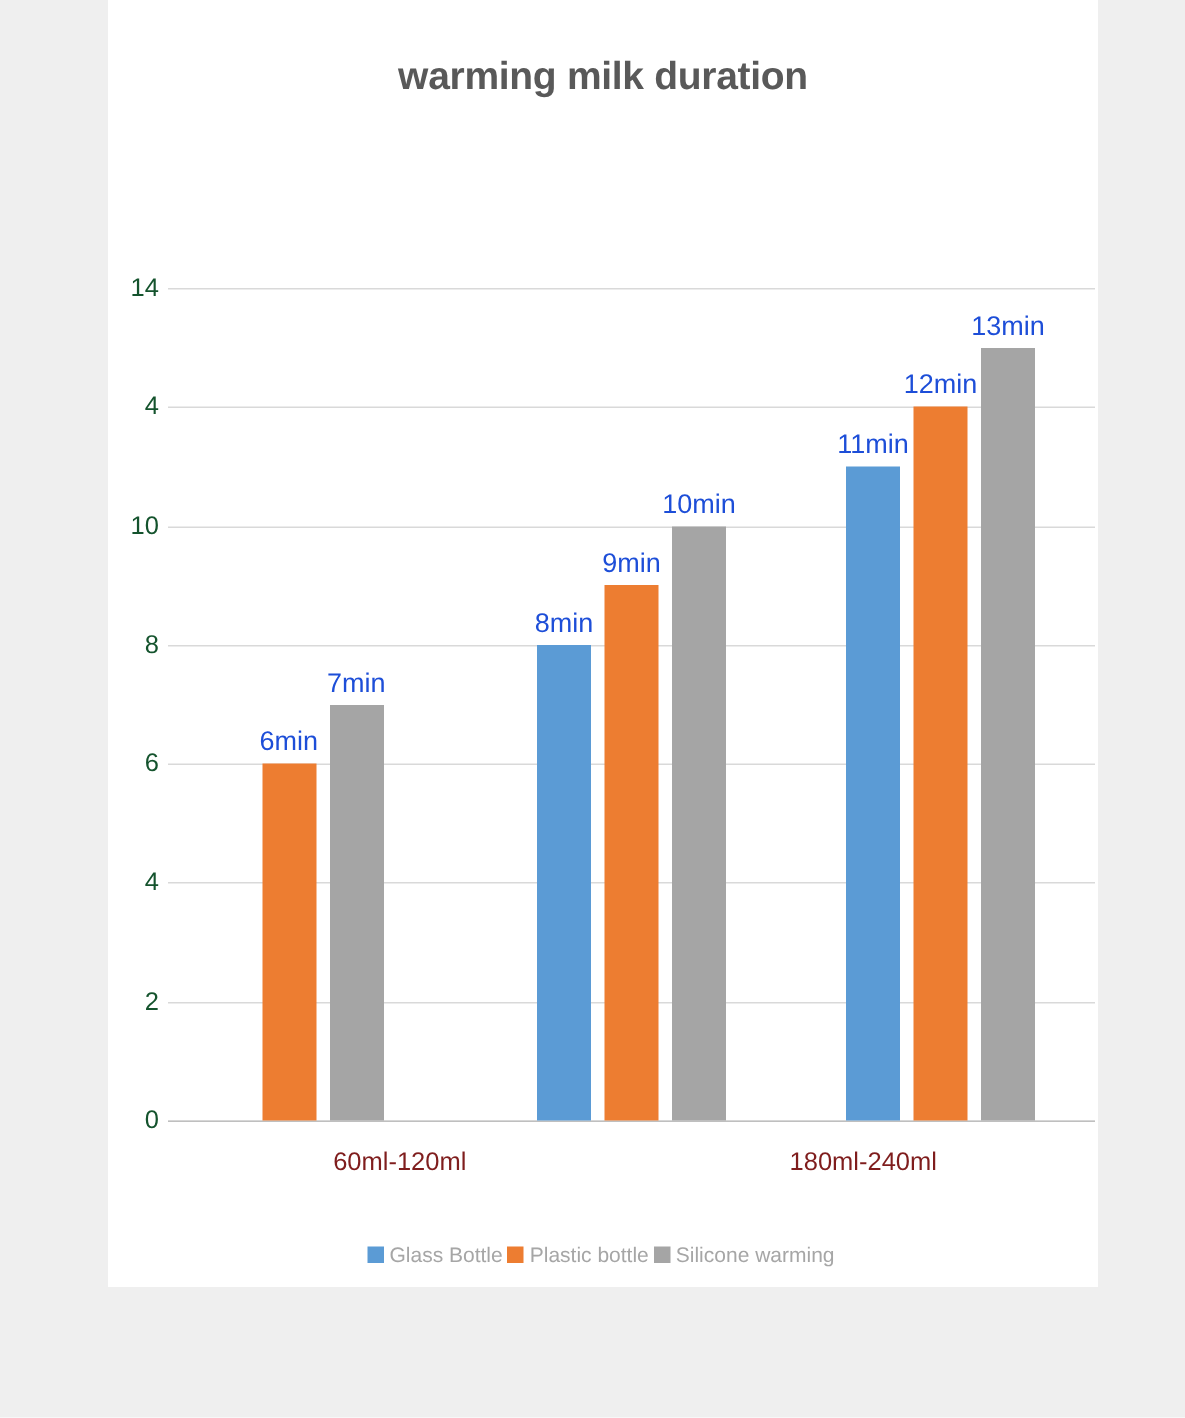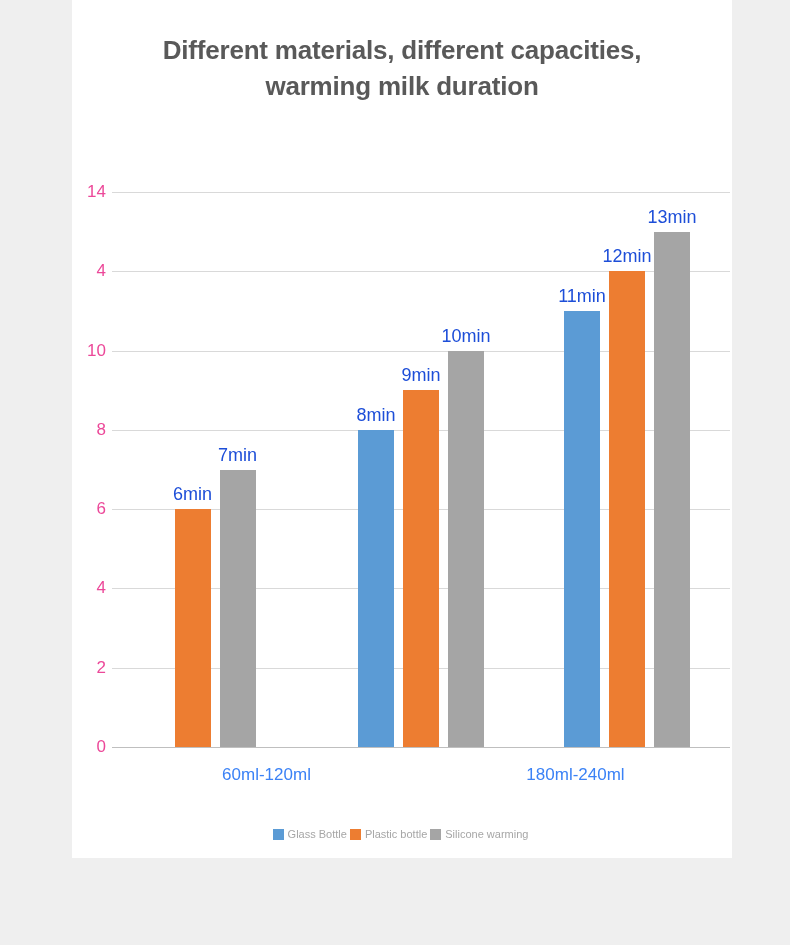--- a/index.html
+++ b/index.html
@@ -53,21 +53,21 @@
     width: 100%;
     height: 1px;
     background: #d9d9d9;
   }
   .ytick-label {
     position: absolute;
     right: 0;
     width: 40px;
     text-align: right;
     font-size: 17px;
-    color: #ec4899;
+    color: #14532d;
     transform: translateY(-50%);
   }
   .ytick-wrap {
     position: absolute;
     left: 0px;
     top: 192px;
     width: 34px;
     height: 555px;
   }
   .axis-line {
@@ -128,32 +128,32 @@
     position: absolute;
     left: 40px;
     top: 755px;
     width: 618px;
     display: flex;
   }
   .xtick {
     flex: 1 1 0;
     text-align: center;
     font-size: 17px;
-    color: #3b82f6;
+    color: #7f1d1d;
     padding-top: 10px;
   }
   .legend {
     position: absolute;
     left: 0;
     top: 828px;
     width: 660px;
     display: flex;
     justify-content: center;
     align-items: center;
-    font-size: 11px;
+    font-size: 14px;
     color: #a6a6a6;
   }
   .legend-item {
     display: flex;
     align-items: center;
     gap: 4px;
     margin-right: 2px;
   }
   .legend-swatch {
     width: 11px;
@@ -166,21 +166,20 @@
   }
 </style>
 </head>
 <body>
 
 <div class="page">
 
   <div class="chart-panel">
 
     <div class="chart-title">
-      <div>Different materials, different capacities,</div>
       <div>warming milk duration</div>
     </div>
 
     <div class="plot" id="plot-gridlines">
         <div class="gridline" style="top: 0px;"></div>
         <div class="gridline" style="top: 79.2857px;"></div>
         <div class="gridline" style="top: 158.571px;"></div>
         <div class="gridline" style="top: 237.857px;"></div>
         <div class="gridline" style="top: 317.143px;"></div>
         <div class="gridline" style="top: 396.429px;"></div>

